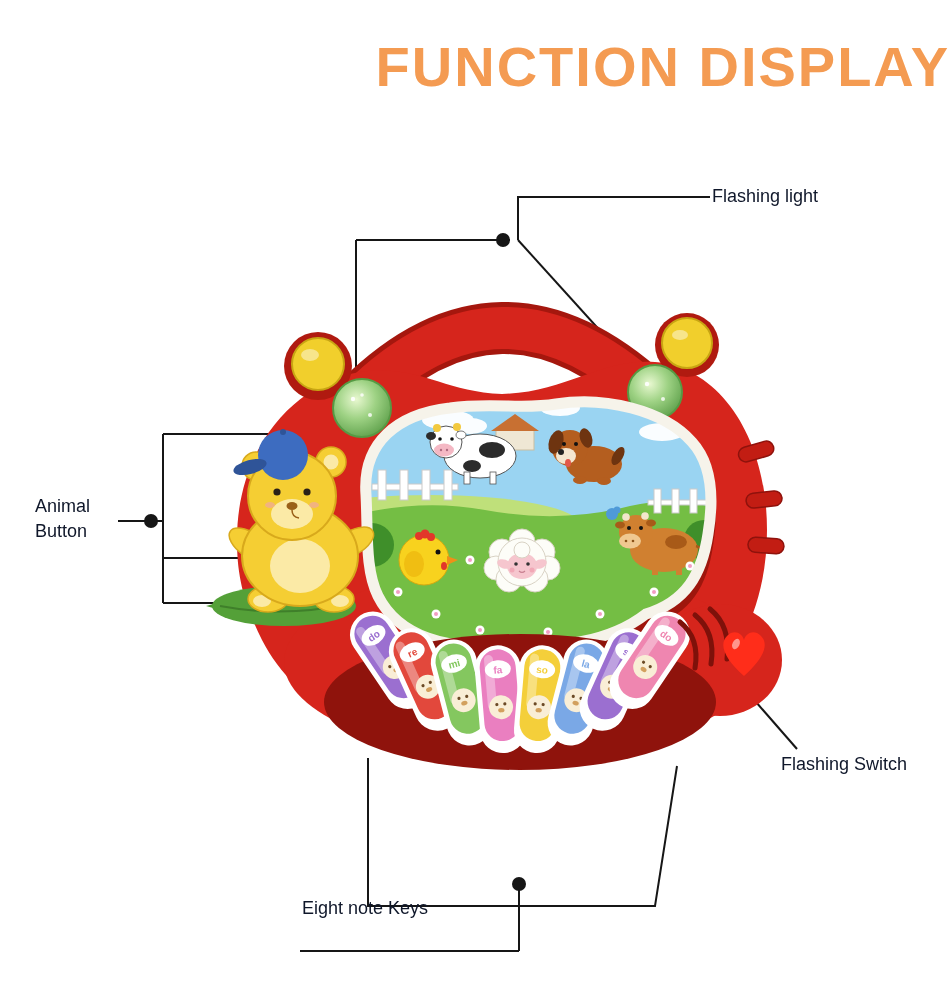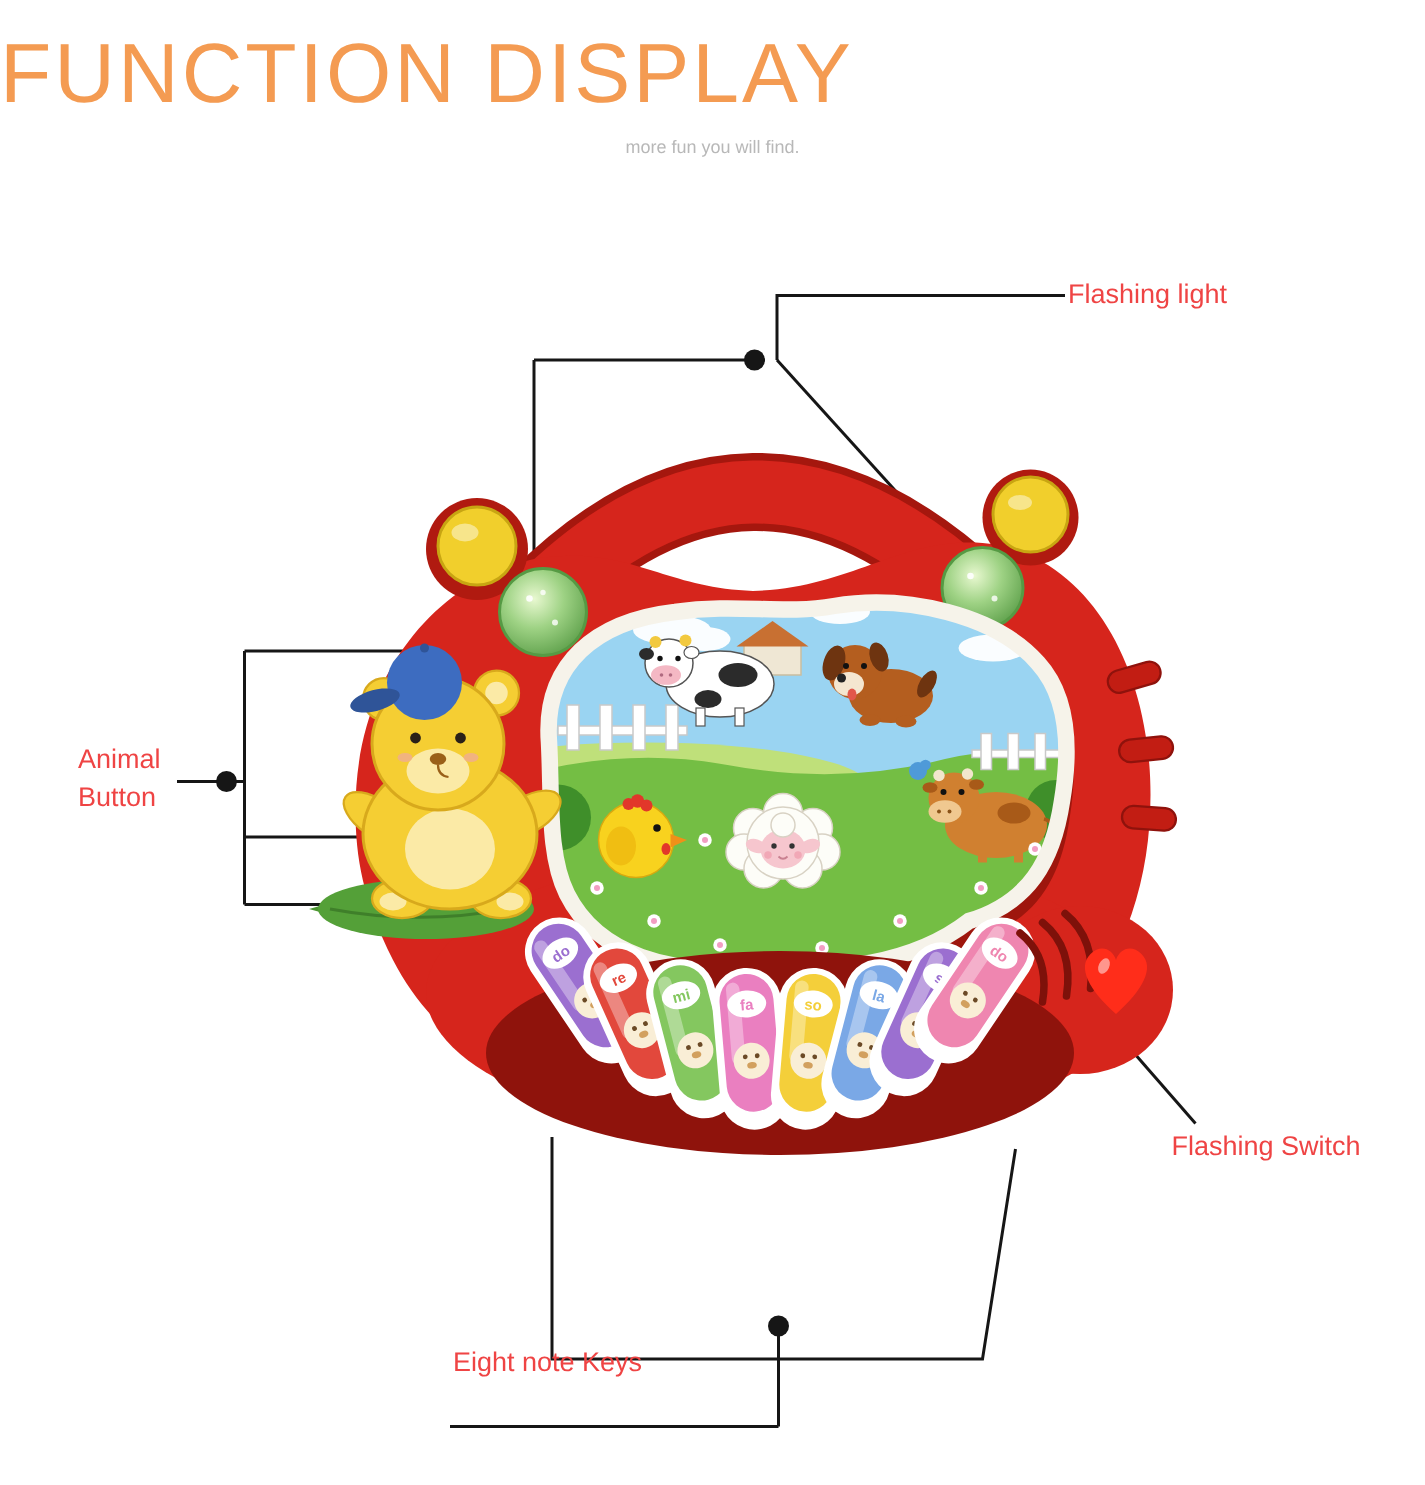--- a/index.html
+++ b/index.html
@@ -5,34 +5,33 @@
   :root{
     --body-red:#d6251c;
     --accent-yellow:#f1cf2c;
     --light-green:#8fc878;
     --heart-red:#ff2d1a;
     --title-orange:#f49b52;
   }
   *{margin:0;padding:0;box-sizing:border-box}
   body{background:#ffffff;font-family:"Liberation Sans",sans-serif}
   .page{position:relative;width:950px;height:990px;background:#fff;overflow:hidden}
-  .title{padding-top:16px;text-align:left;font-size:56px;letter-spacing:2px;color:var(--title-orange);font-weight:400}
+  .title{padding-top:34px;text-align:right;font-size:56px;letter-spacing:2px;color:var(--title-orange);font-weight:700}
   .sub{text-align:center;color:#b8b8b8;font-size:12px}
   .sub1{margin-top:20px}
   .sub2{margin-top:10px}
-  .ann{position:absolute;font-size:18px;color:#ef4444;line-height:25px;white-space:nowrap}
+  .ann{position:absolute;font-size:18px;color:#0f172a;line-height:25px;white-space:nowrap}
   svg.overlay{position:absolute;left:0;top:0}
 </style>
 </head>
 <body>
 
 <div class="page">
 
   <div class="title">FUNCTION DISPLAY</div>
-  <div class="sub sub2">more fun you will find.</div>
 
   <svg class="overlay" width="950" height="990" viewBox="0 0 950 990">
     <defs>
       <path id="panel" d="M 366 495 C 362 442 398 414 450 408 C 492 402 522 410 556 404 C 604 396 664 410 692 442 C 712 464 714 498 708 534 C 702 574 686 602 646 614 C 610 642 556 650 504 644 C 448 652 398 636 378 596 C 365 570 368 532 366 495 Z"></path>
       <clipPath id="panelClip">
           <use href="#panel"></use>
         </clipPath>
       <radialGradient id="lightGrad" cx="40%" cy="35%" r="75%">
         <stop offset="0%" stop-color="#e8f8d0"></stop>
         <stop offset="45%" stop-color="#9ed284"></stop>
@@ -373,20 +372,20 @@
       </g>
 
       <g>
         <path d="M 744 676 C 726 660 718 645 727 636 C 734 629 742 633 744 640 C 746 633 754 629 761 636 C 770 645 762 660 744 676 Z" fill="var(--heart-red)"></path>
         <ellipse cx="736" cy="644" rx="3.5" ry="5.5" fill="rgba(255,255,255,0.5)" transform="rotate(25 736 644)"></ellipse>
       </g>
     </g>
   </svg>
 
   <div class="ann" style="left:712px;top:184px;">Flashing light</div>
-  <div class="ann" style="left:52px;top:494px;">
+  <div class="ann" style="left:35px;top:494px;">
     <div>Animal</div>
     <div>Button</div>
   </div>
   <div class="ann" style="left:781px;top:752px;">Flashing Switch</div>
   <div class="ann" style="left:302px;top:896px;">Eight note Keys</div>
 
 </div>
 
 </body></html>

